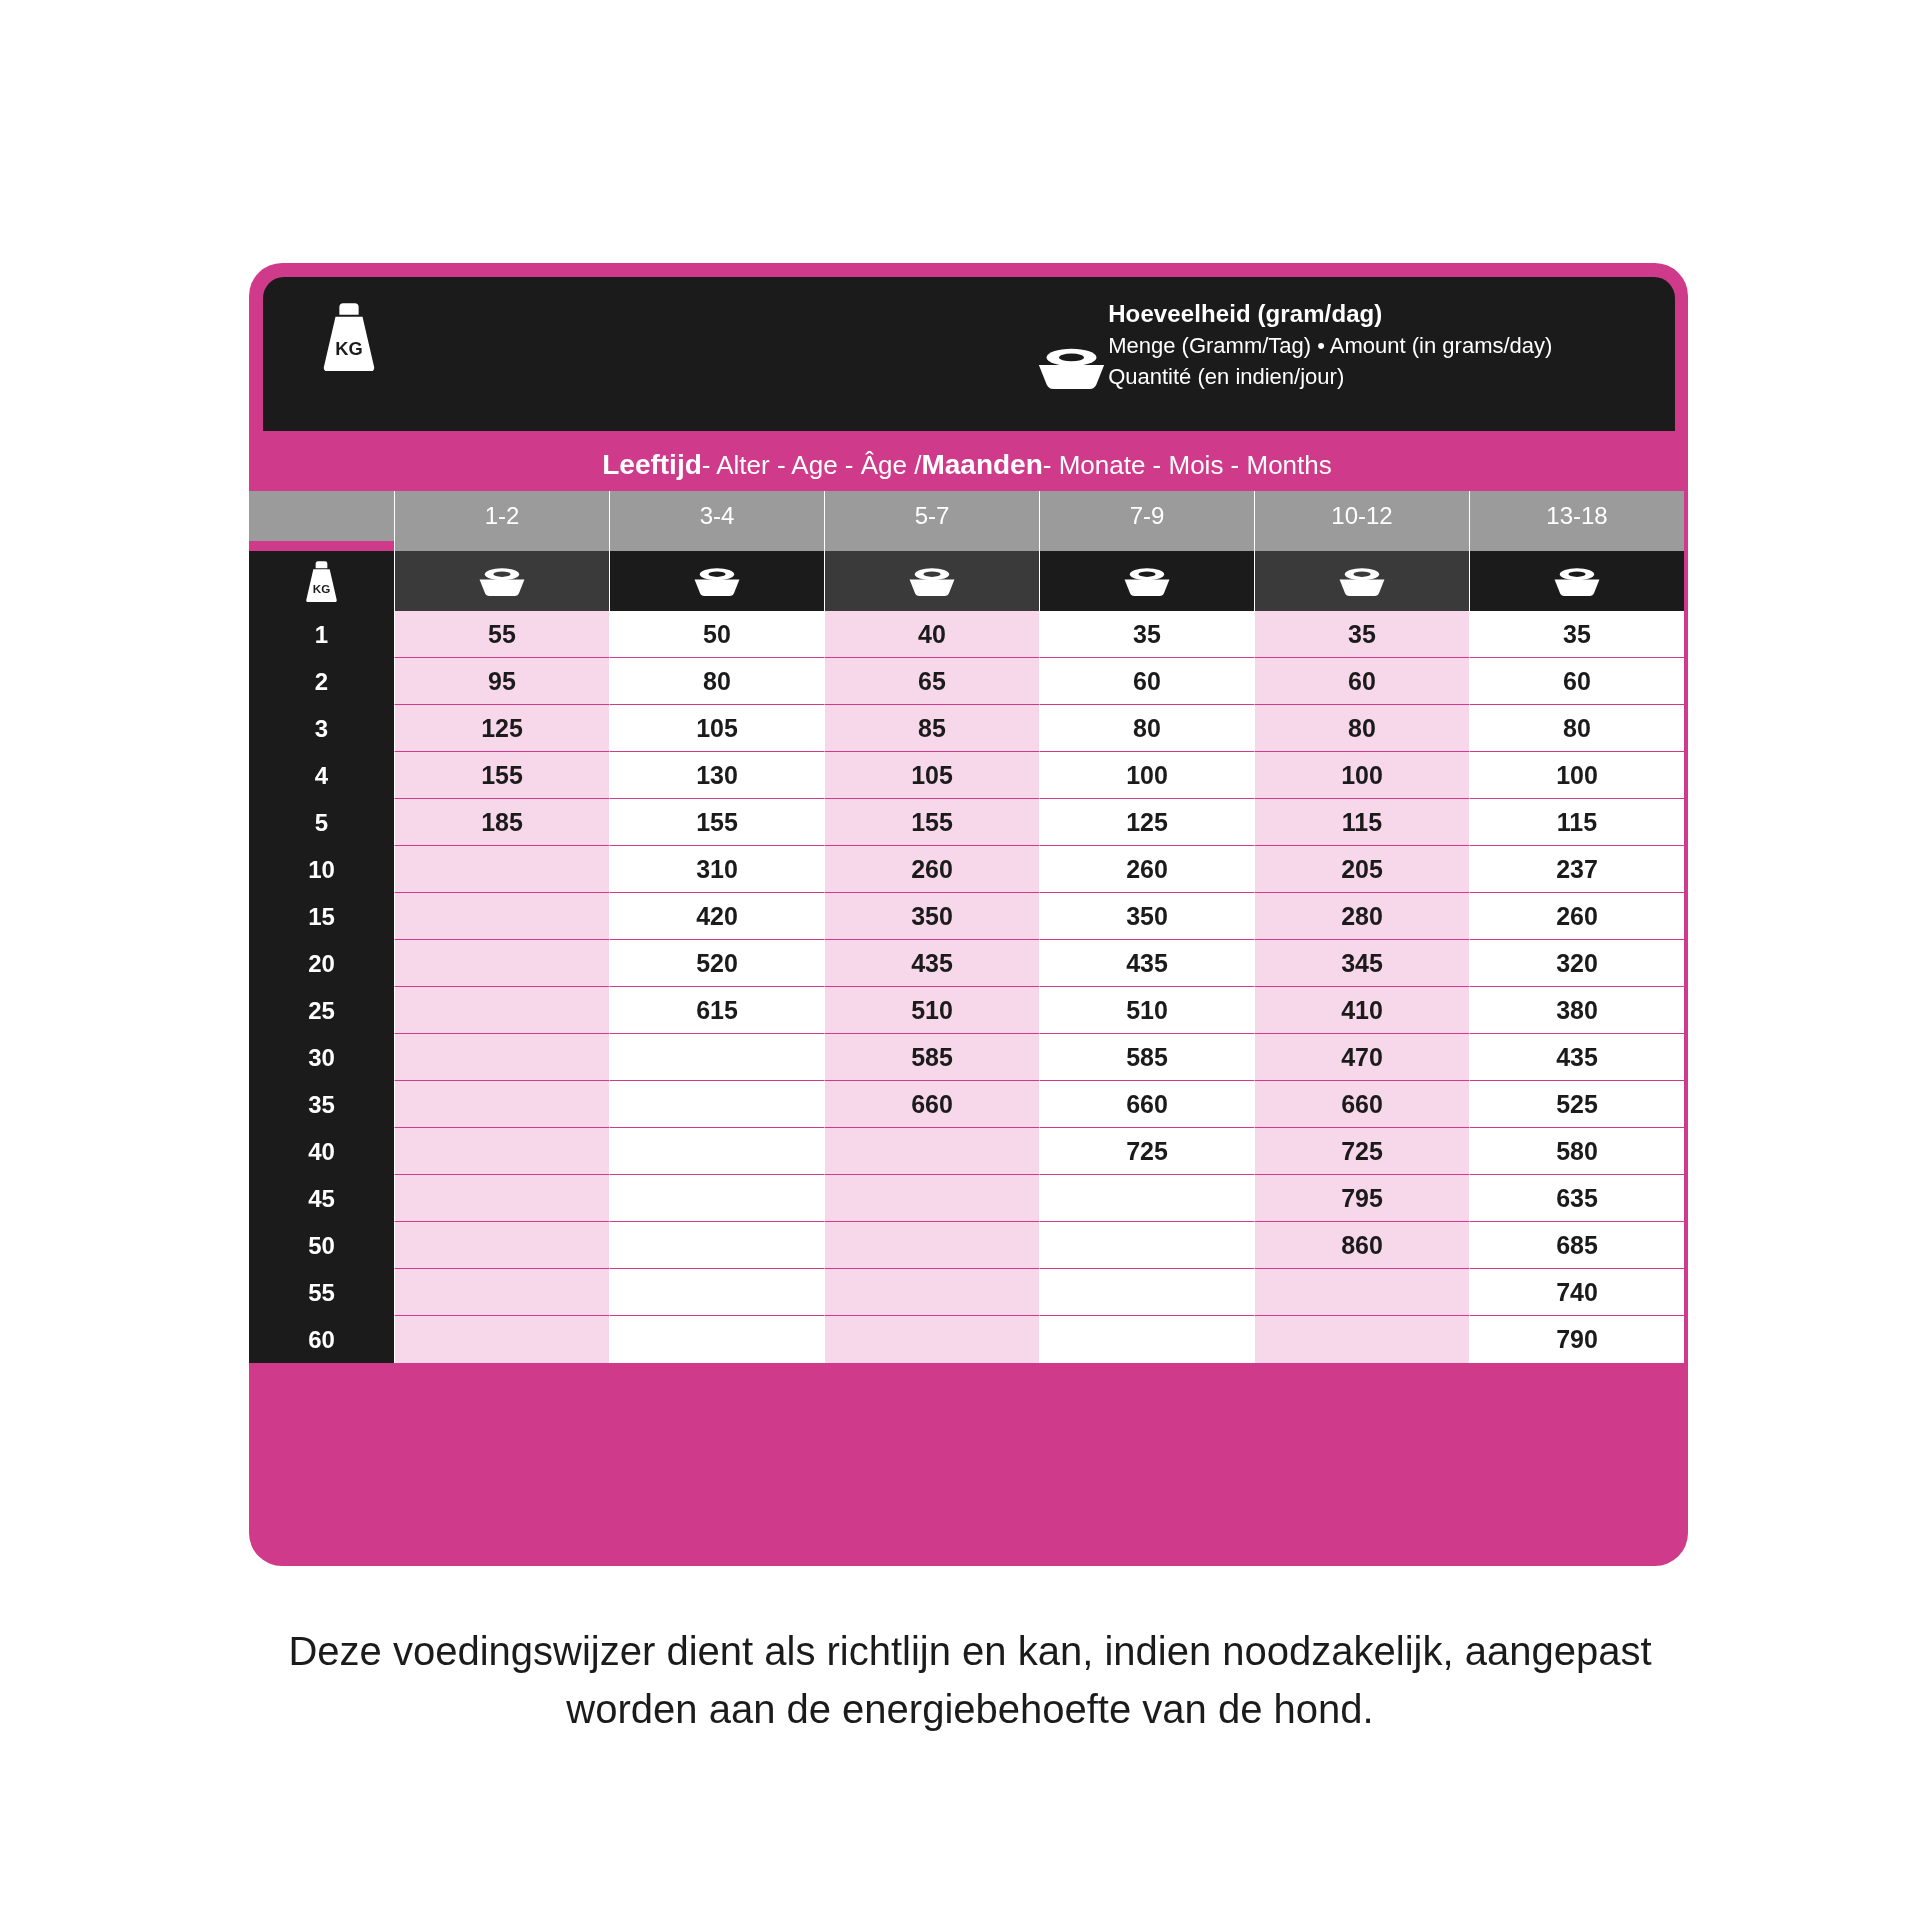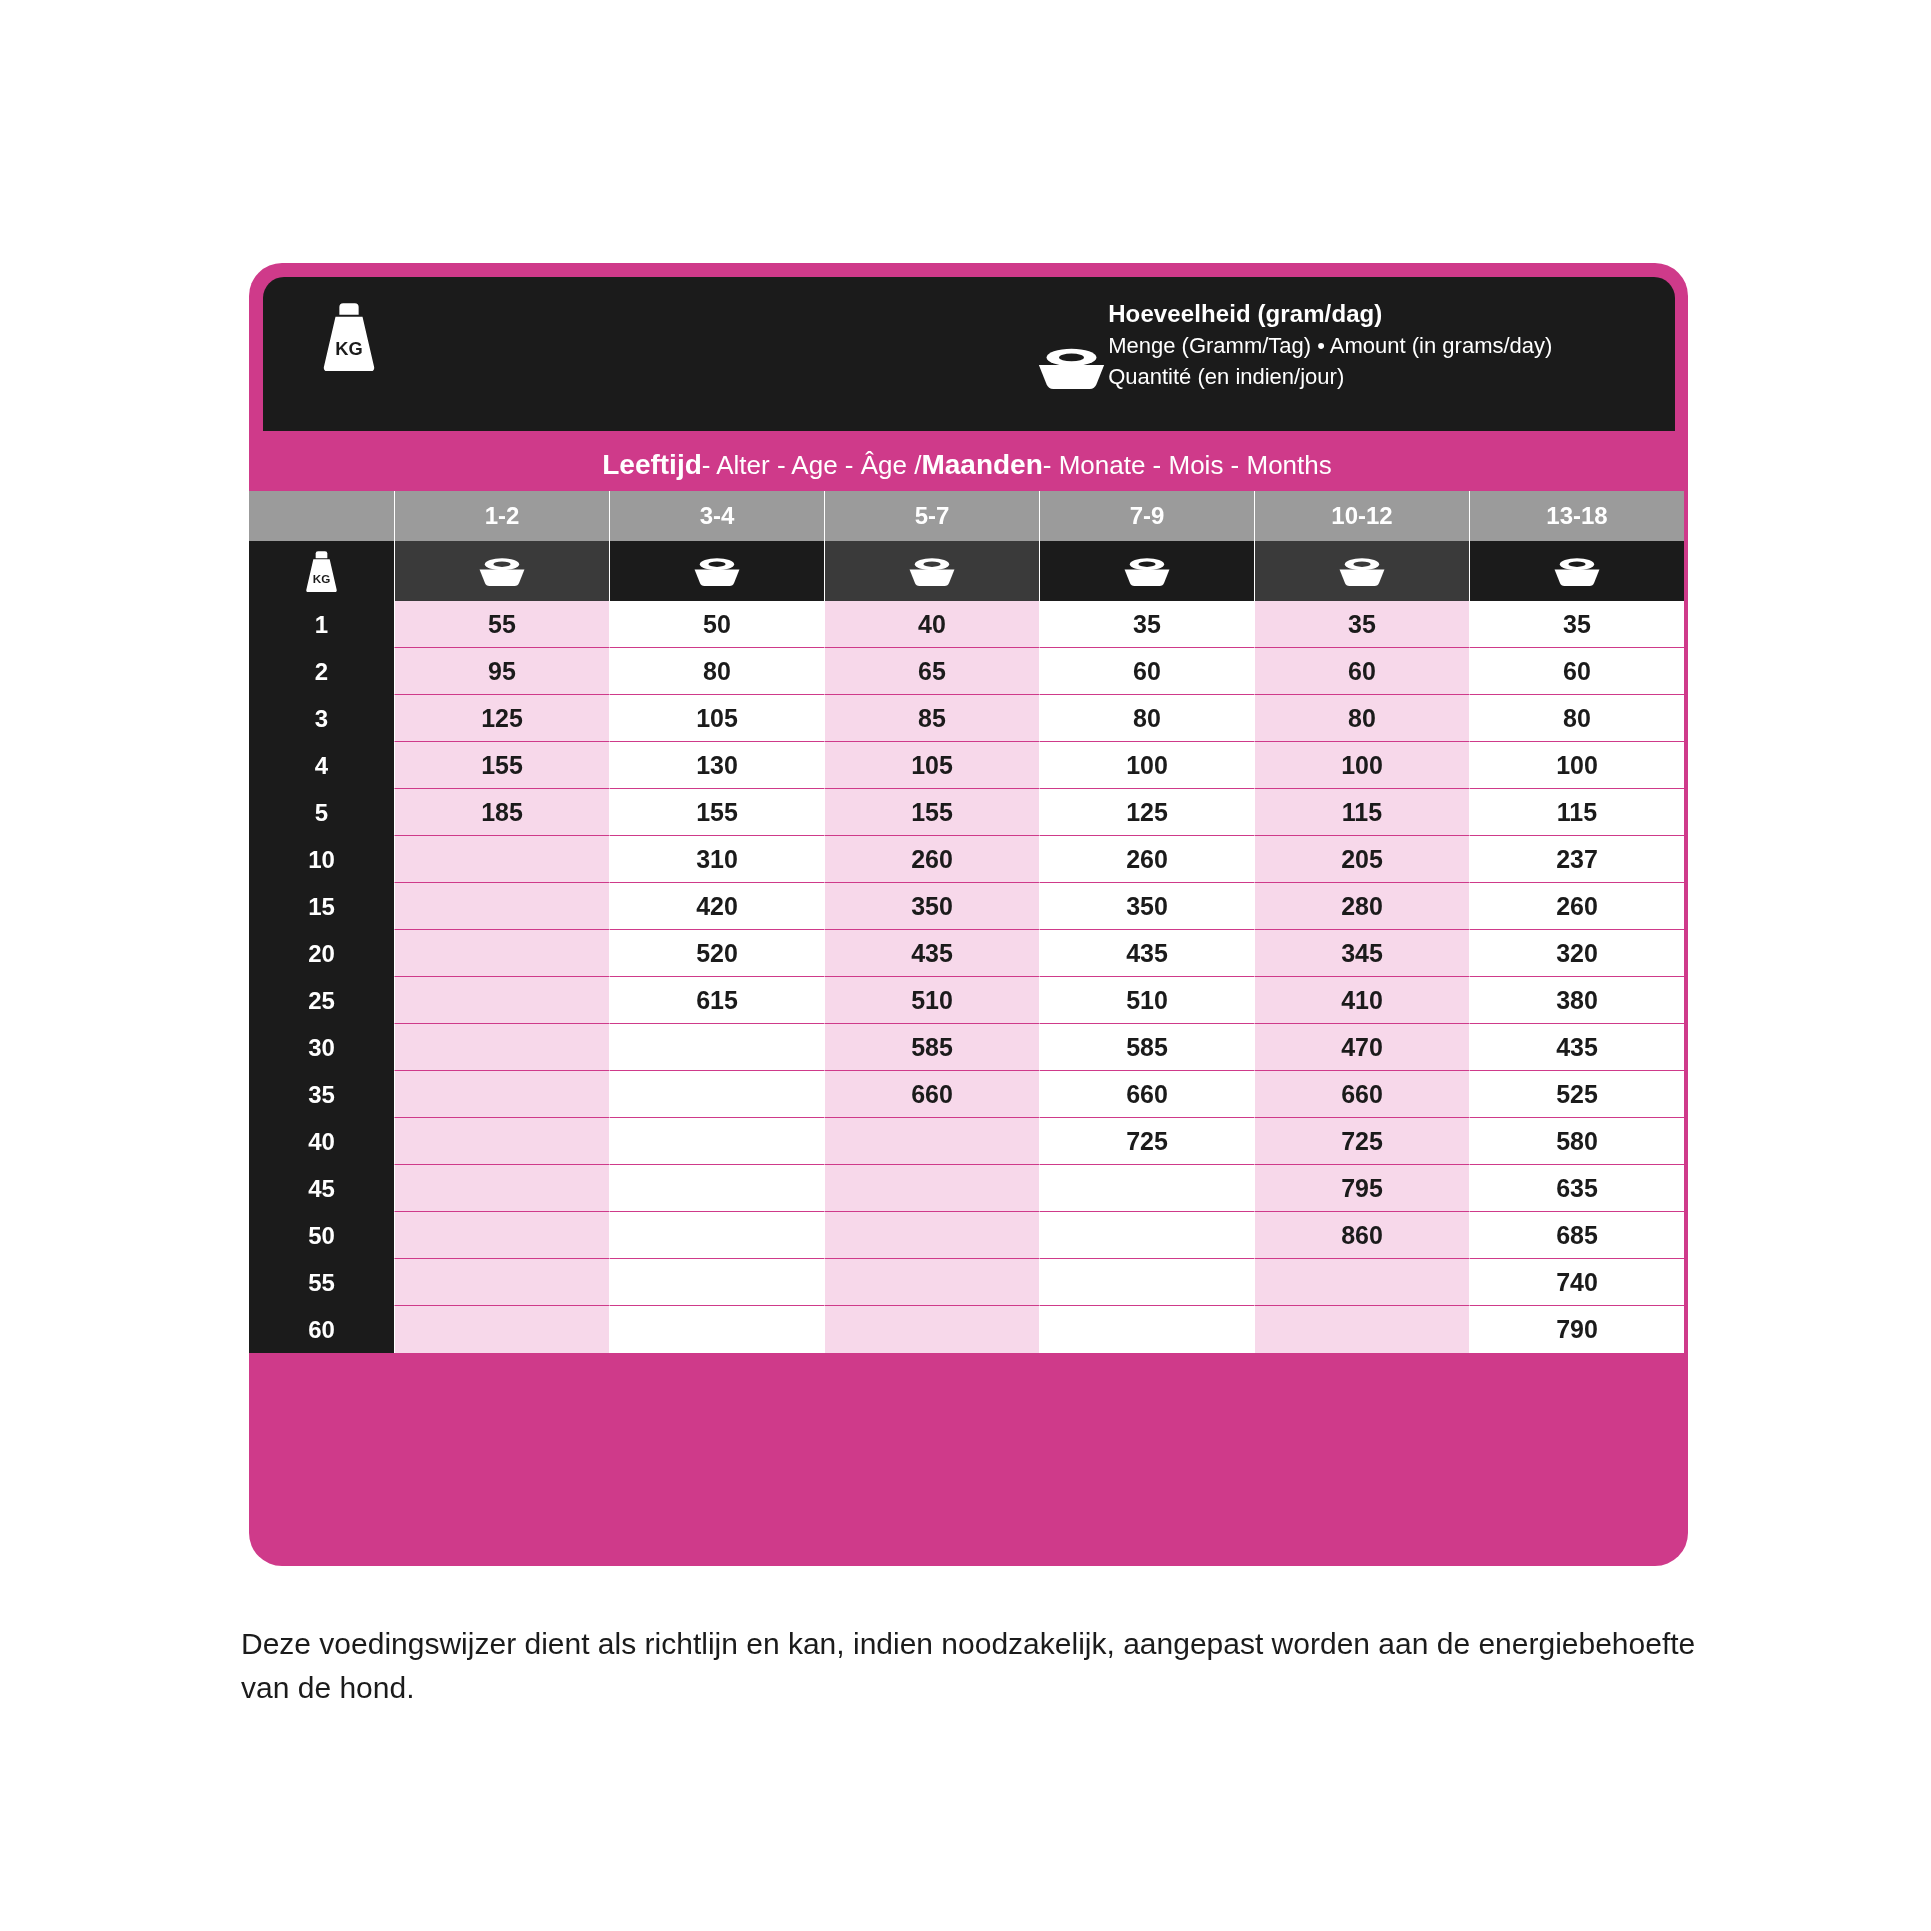--- a/index.html
+++ b/index.html
@@ -108,23 +108,23 @@
     width: 215px;
     box-sizing: border-box;
     text-align: center;
   }
 
   
   .row-months .c-wt { background: #9b9b9b; height: 50px; }
   .row-months .c-v {
     background: #9b9b9b;
     color: #ffffff;
-    font-weight: bold;
+    font-weight: normal;
     font-size: 24px;
-    height: 50px;
+    height: 60px;
     line-height: 50px;
     border-left: 1.9px solid #ffffff;
   }
   .row-months .c-v:first-of-type { border-left: 1.9px solid #ffffff; }
 
   
   .row-bowls .c-wt {
     background: #1b1b1b;
     height: 60px;
     display: flex;
@@ -170,22 +170,22 @@
   .wt-icon-cell {
     background: #1b1b1b;
   }
 
   
   .footnote {
     position: absolute;
     left: 241px;
     top: 1622px;
     width: 1458px;
-    text-align: left;
-    font-size: 30px;
+    text-align: center;
+    font-size: 40px;
     color: #1b1b1b;
     line-height: 1.45;
   }
 
   svg { display: block; }
 </style>
 </head>
 <body>
 
 <div class="page">

